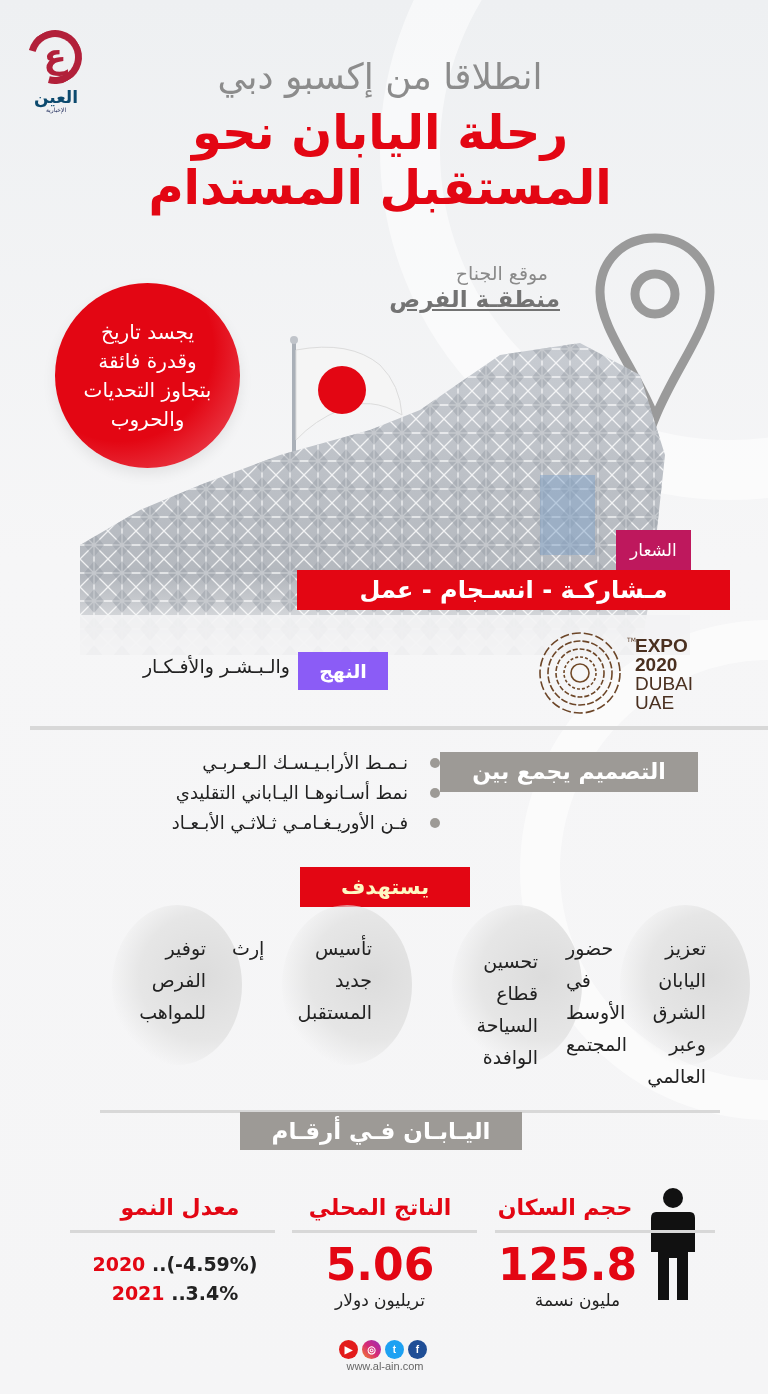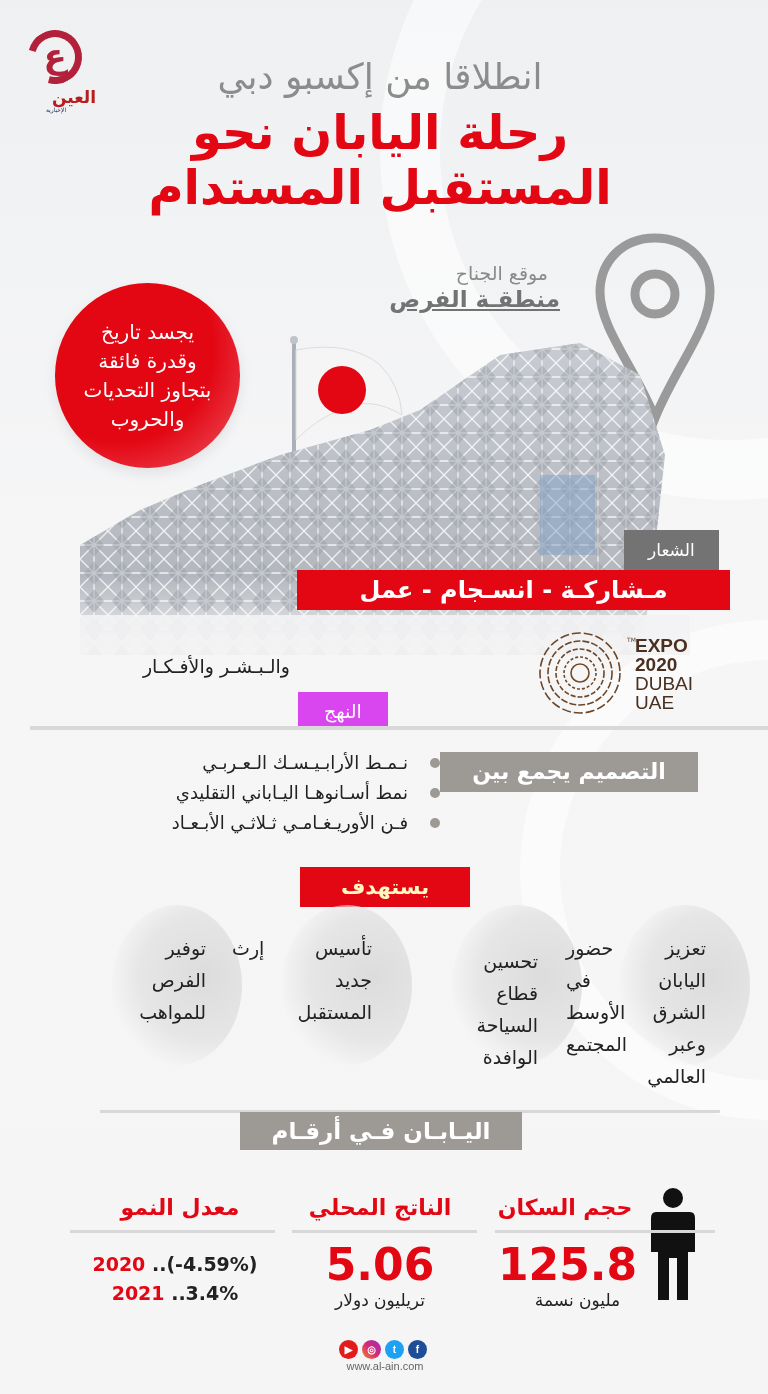--- a/index.html
+++ b/index.html
@@ -24,21 +24,21 @@
     border: 7px solid #b2203a; border-radius: 50%;
     border-left-color: transparent; transform: rotate(-30deg);
   }
   .logo-glyph {
     position: absolute; left: 16px; top: 8px; width: 26px; text-align: center;
     color: #b2203a; font-weight: bold; font-size: 34px; line-height: 40px;
     font-family: "DejaVu Sans", sans-serif;
   }
   .logo-name {
     position: absolute; left: 0; top: 60px; width: 60px; text-align: center;
-    color: #b91c1c; font-weight: bold; font-size: 17px; line-height: 18px; margin-left: 18px;
+    color: #0c4a6e; font-weight: bold; font-size: 17px; line-height: 18px;
   }
   .logo-sub {
     position: absolute; left: 0; top: 78px; width: 60px; text-align: center;
     color: #1e2a5a; font-size: 6px;
   }
 
   
   .subtitle {
     left: 180px; top: 55px; width: 400px; text-align: center;
     color: #8c8c8c; font-size: 36px; line-height: 44px; font-weight: normal;
@@ -62,32 +62,32 @@
   }
   .red-circle-text {
     color: #fff; font-size: 20px; line-height: 29px; text-align: center; width: 160px;
   }
 
   
   .building { left: 80px; top: 335px; width: 610px; height: 320px; }
 
   
   .slogan-label {
-    left: 616px; top: 530px; height: 40px; background: #737373; color: #fff;
-    font-size: 17px; line-height: 40px; padding: 0 24px; margin-left: 8px;
+    left: 616px; top: 530px; height: 40px; background: #be185d; color: #fff;
+    font-size: 17px; line-height: 40px; padding: 0 14px;
   }
   .slogan-value {
     left: 297px; top: 570px; width: 433px; height: 40px; background: #e30613; color: #fff;
     font-size: 24px; line-height: 40px; text-align: center; font-weight: bold; letter-spacing: 1px;
   }
 
   
   .approach-badge {
-    left: 298px; top: 652px; width: 90px; height: 38px; background: #d946ef; color: #fff;
-    font-size: 19px; line-height: 38px; text-align: center; font-weight: normal; margin-top: 40px;
+    left: 298px; top: 652px; width: 90px; height: 38px; background: #8b5cf6; color: #fff;
+    font-size: 19px; line-height: 38px; text-align: center; font-weight: bold;
   }
   .approach-text {
     left: 60px; top: 650px; width: 230px; text-align: right;
     color: #222; font-size: 19px; line-height: 32px;
   }
 
   
   .expo { left: 535px; top: 628px; width: 200px; height: 92px; direction: ltr; }
   .expo-mark { position: absolute; left: 0; top: 0; width: 90px; height: 90px; }
   .expo-tm { position: absolute; left: 92px; top: 8px; font-size: 6px; color: #5a3b26; }

